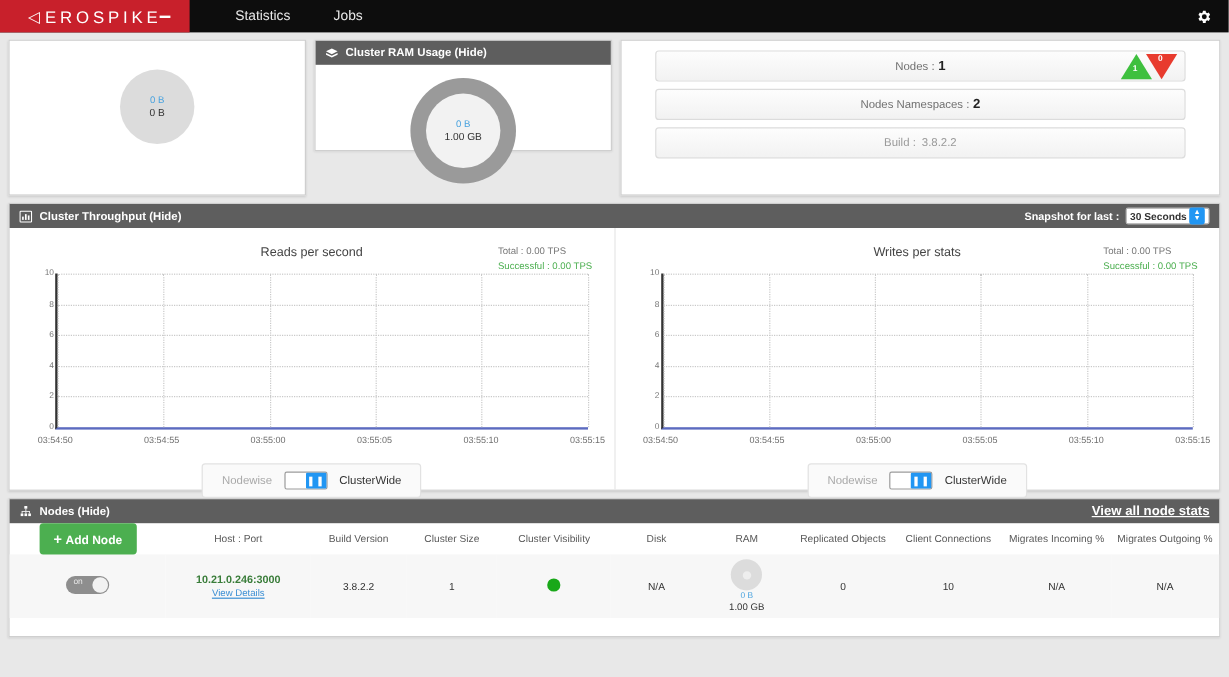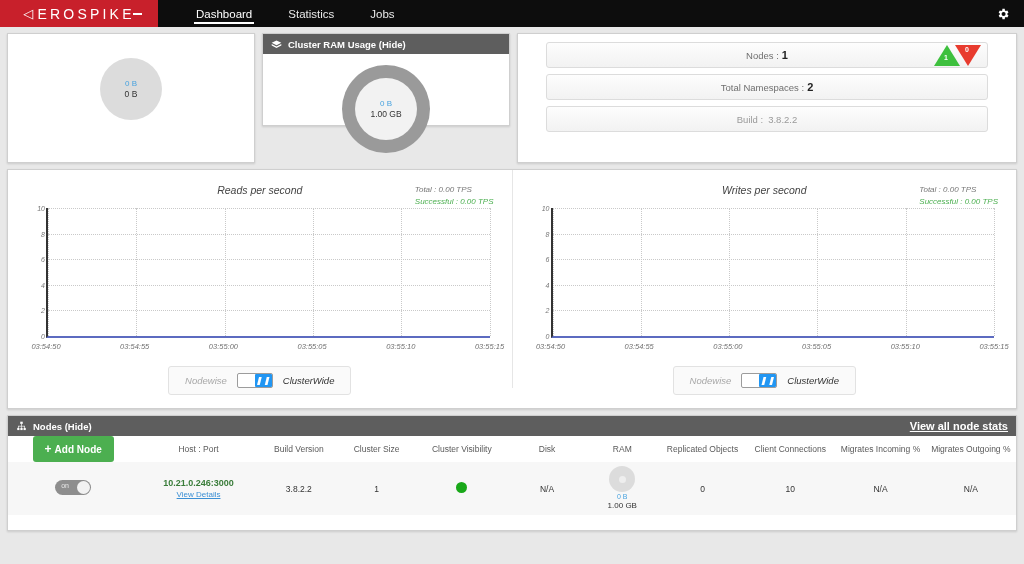--- a/index.html
+++ b/index.html
@@ -123,21 +123,21 @@
     background: #fff; border: 1px solid #b5b5b5; border-radius: 2px;
     font-size: 8.5px; color: #333; padding: 1px 3px; height: 14px;
     display: flex; align-items: center;
   }
   .snap-stepper {
     width: 13px; height: 14px; background: #2196f3; border-radius: 2px;
     display: flex; flex-direction: column; align-items: center; justify-content: center;
     color: #fff; font-size: 6px; line-height: 5px; margin-left: 2px; cursor: pointer;
   }
 
-  .charts { display: flex; height: 218px; font-style: italic; }
+  .charts { display: flex; height: 218px; }
   .chart-col { flex: 1; position: relative; padding: 8px 12px 0 12px; }
   .chart-col.left { border-right: 1px solid #e6e6e6; }
   .chart-title {
     text-align: center; font-size: 10.5px; color: #444; margin-top: 6px;
   }
   .tps-box {
     position: absolute; right: 18px; top: 14px; font-size: 8px; line-height: 12px;
   }
   .tps-total { color: #777; }
   .tps-succ { color: #4caf50; }
@@ -230,23 +230,20 @@
 </head>
 <body>
 
 <div class="topbar">
   <div class="logo">
     <span class="arrow">◁</span>
       <span>EROSPIKE</span>
     <span class="tail"></span>
   </div>
   <div class="nav">
-    <div class="nav-item active">
-        <span>Dashboard</span>
-      </div>
     <div class="nav-item">
         <span>Statistics</span>
       </div>
     <div class="nav-item">
         <span>Jobs</span>
       </div>
   </div>
   <div class="gear">
     <svg viewBox="0 0 24 24" width="14" height="14" fill="#ffffff">
       <path d="M19.4 13a7.6 7.6 0 0 0 0-2l2-1.6-2-3.4-2.4 1a7.5 7.5 0 0 0-1.7-1L15 3.2h-4l-.3 2.8a7.5 7.5 0 0 0-1.7 1l-2.4-1-2 3.4L6.6 11a7.6 7.6 0 0 0 0 2l-2 1.6 2 3.4 2.4-1c.5.4 1.1.8 1.7 1l.3 2.8h4l.3-2.8c.6-.2 1.2-.6 1.7-1l2.4 1 2-3.4-2-1.6zM13 15.5A3.5 3.5 0 1 1 16.5 12 3.5 3.5 0 0 1 13 15.5z"></path>
@@ -293,33 +290,52 @@
         <span class="tri-wrap">
           <span class="tri-up">
               <span>1</span>
             </span>
           <span class="tri-dn">
               <span>0</span>
             </span>
         </span>
       </div>
       <div class="sum-bar">
-        <span>Total Namespaces :</span>
+        <span>Nodes Namespaces :</span>
           <b>2</b>
       </div>
       <div class="sum-bar">
         <span class="faint">Build :</span>
           <b class="faint" style="font-weight:400;font-size:9.5px;margin-left:5px">3.8.2.2</b>
       </div>
     </div>
   </div>
 </div>
 
 <div class="row2">
   <div class="panel p-thr">
+    <div class="panel-head">
+      <span class="ph-icon">
+        <svg viewBox="0 0 16 16" width="11" height="11" fill="#ffffff">
+          <rect x="1" y="1.5" width="14" height="13" rx="1" fill="none" stroke="#fff" stroke-width="1.4"></rect>
+          <rect x="3.5" y="8" width="2" height="4"></rect>
+            <rect x="7" y="5" width="2" height="7"></rect>
+            <rect x="10.5" y="6.6" width="2" height="5.4"></rect>
+        </svg>
+      </span>
+      <span>Cluster Throughput (Hide)</span>
+      <span class="spacer"></span>
+      <span class="snap">
+        <span class="snap-label">Snapshot for last :</span>
+        <span class="snap-select">
+          <span>30 Seconds</span>
+          <span class="snap-stepper">▲<br>▼</span>
+        </span>
+      </span>
+    </div>
 
     <div class="charts">
 
       <div class="chart-col left">
         <div class="chart-title">Reads per second</div>
         <div class="tps-box">
           <div class="tps-total">Total :  0.00 TPS</div>
           <div class="tps-succ">Successful :  0.00 TPS</div>
         </div>
         <div class="plot" id="plot-0">
@@ -354,21 +370,21 @@
             <span class="tg-off">Nodewise</span>
             <span class="switch">
                 <span class="knob">❚❚</span>
               </span>
             <span class="tg-on">ClusterWide</span>
           </div>
         </div>
       </div>
 
       <div class="chart-col">
-        <div class="chart-title">Writes per second</div>
+        <div class="chart-title">Writes per stats</div>
         <div class="tps-box">
           <div class="tps-total">Total :  0.00 TPS</div>
           <div class="tps-succ">Successful :  0.00 TPS</div>
         </div>
         <div class="plot" id="plot-1">
             <div class="ytick" style="top: 100%;">0</div>
             <div class="gl-h" style="top: 80%;"></div>
             <div class="ytick" style="top: 80%;">2</div>
             <div class="gl-h" style="top: 60%;"></div>
             <div class="ytick" style="top: 60%;">4</div>

